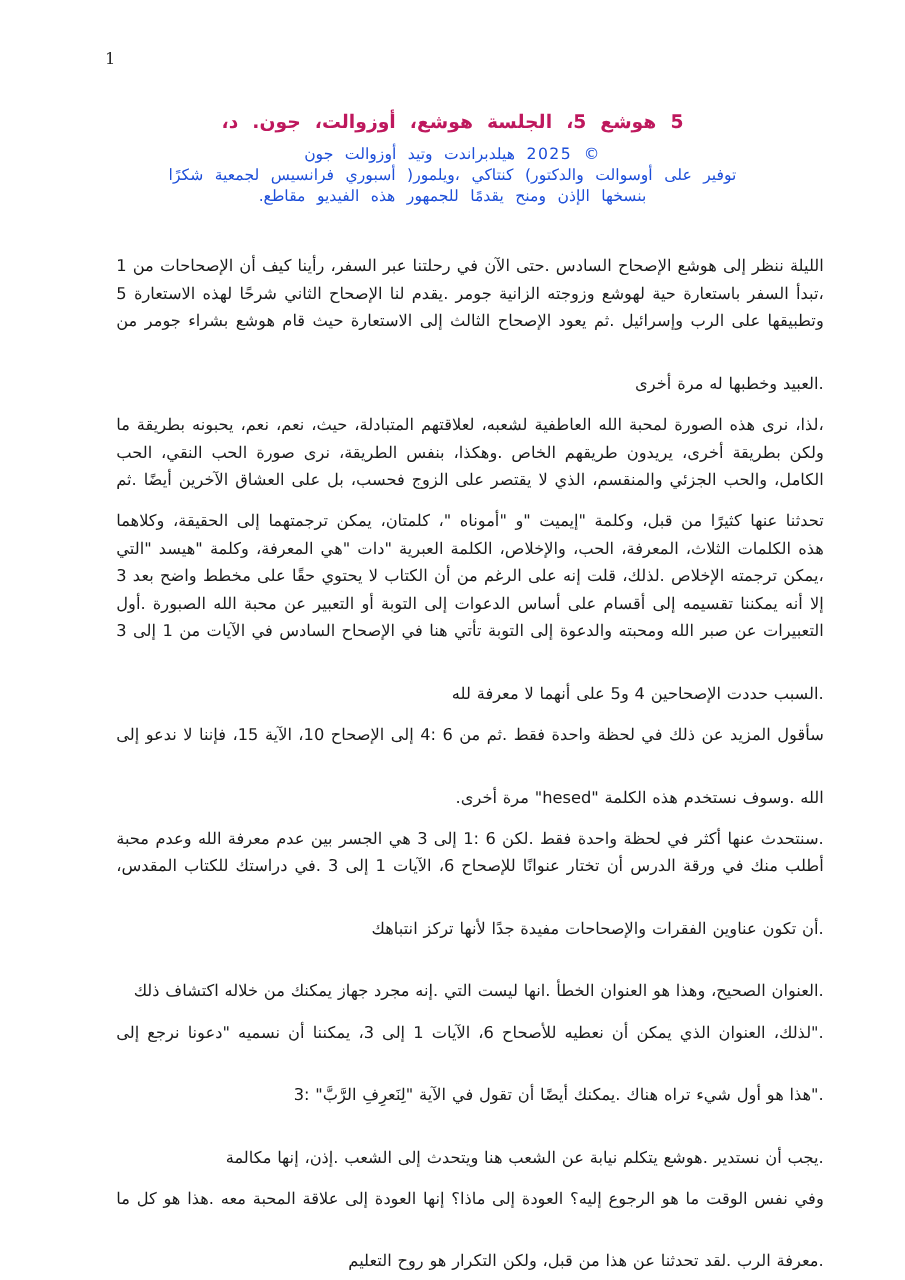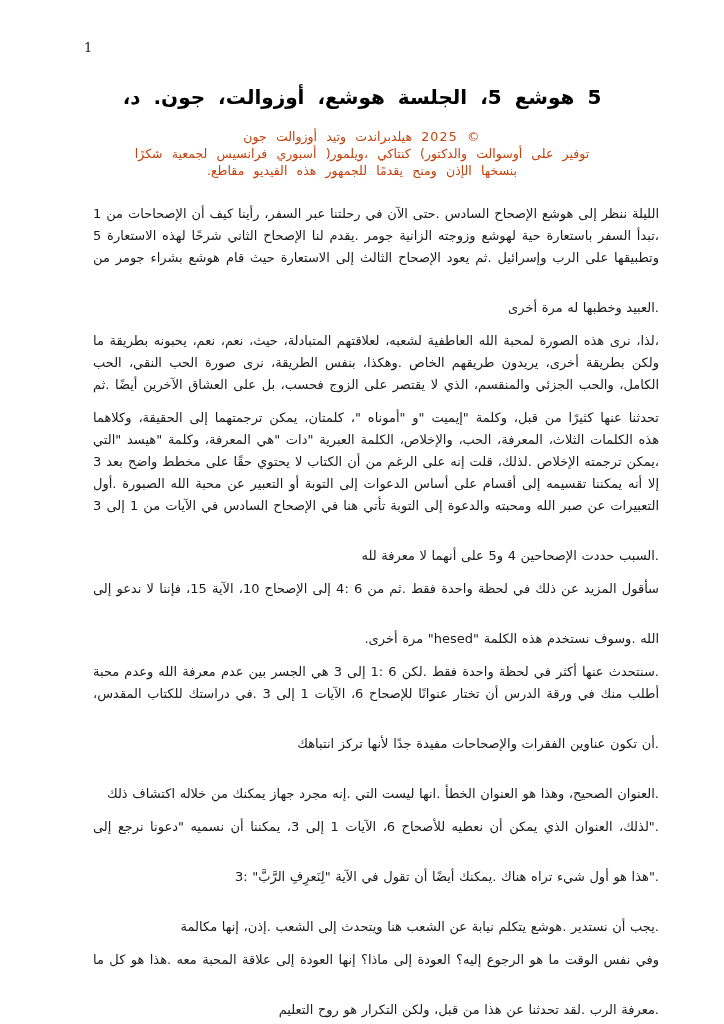--- a/index.html
+++ b/index.html
@@ -16,26 +16,26 @@
     font-family:"DejaVu Serif","Liberation Serif",serif;
     font-size:13px;color:#222;
   }
   #header{
     position:absolute;left:79px;top:84px;width:566px;
     text-align:center;
   }
   .hline{direction:ltr;unicode-bidi:isolate;}
   .w{direction:rtl;unicode-bidi:isolate;display:inline-block;}
   #doc-title{
-    font-size:20px;font-weight:bold;line-height:26px;color:#000000;
-    margin-bottom:18px;
+    font-size:15px;font-weight:bold;line-height:26px;color:#be185d;
+    margin-bottom:4px;
   }
   #doc-title .w{margin:0 3px;}
   .subline{
-    font-size:12.5px;line-height:17px;color:#c2410c;
+    font-size:12.5px;line-height:17px;color:#1d4ed8;
     letter-spacing:1.2px;
   }
   .subline .w{margin:0 2px;letter-spacing:1.2px;}
   #content{
     position:absolute;left:93px;top:203px;width:566px;
   }
   .para{margin:0 0 11px 0;}
   .ln{
     direction:rtl;
     font-size:13px;

